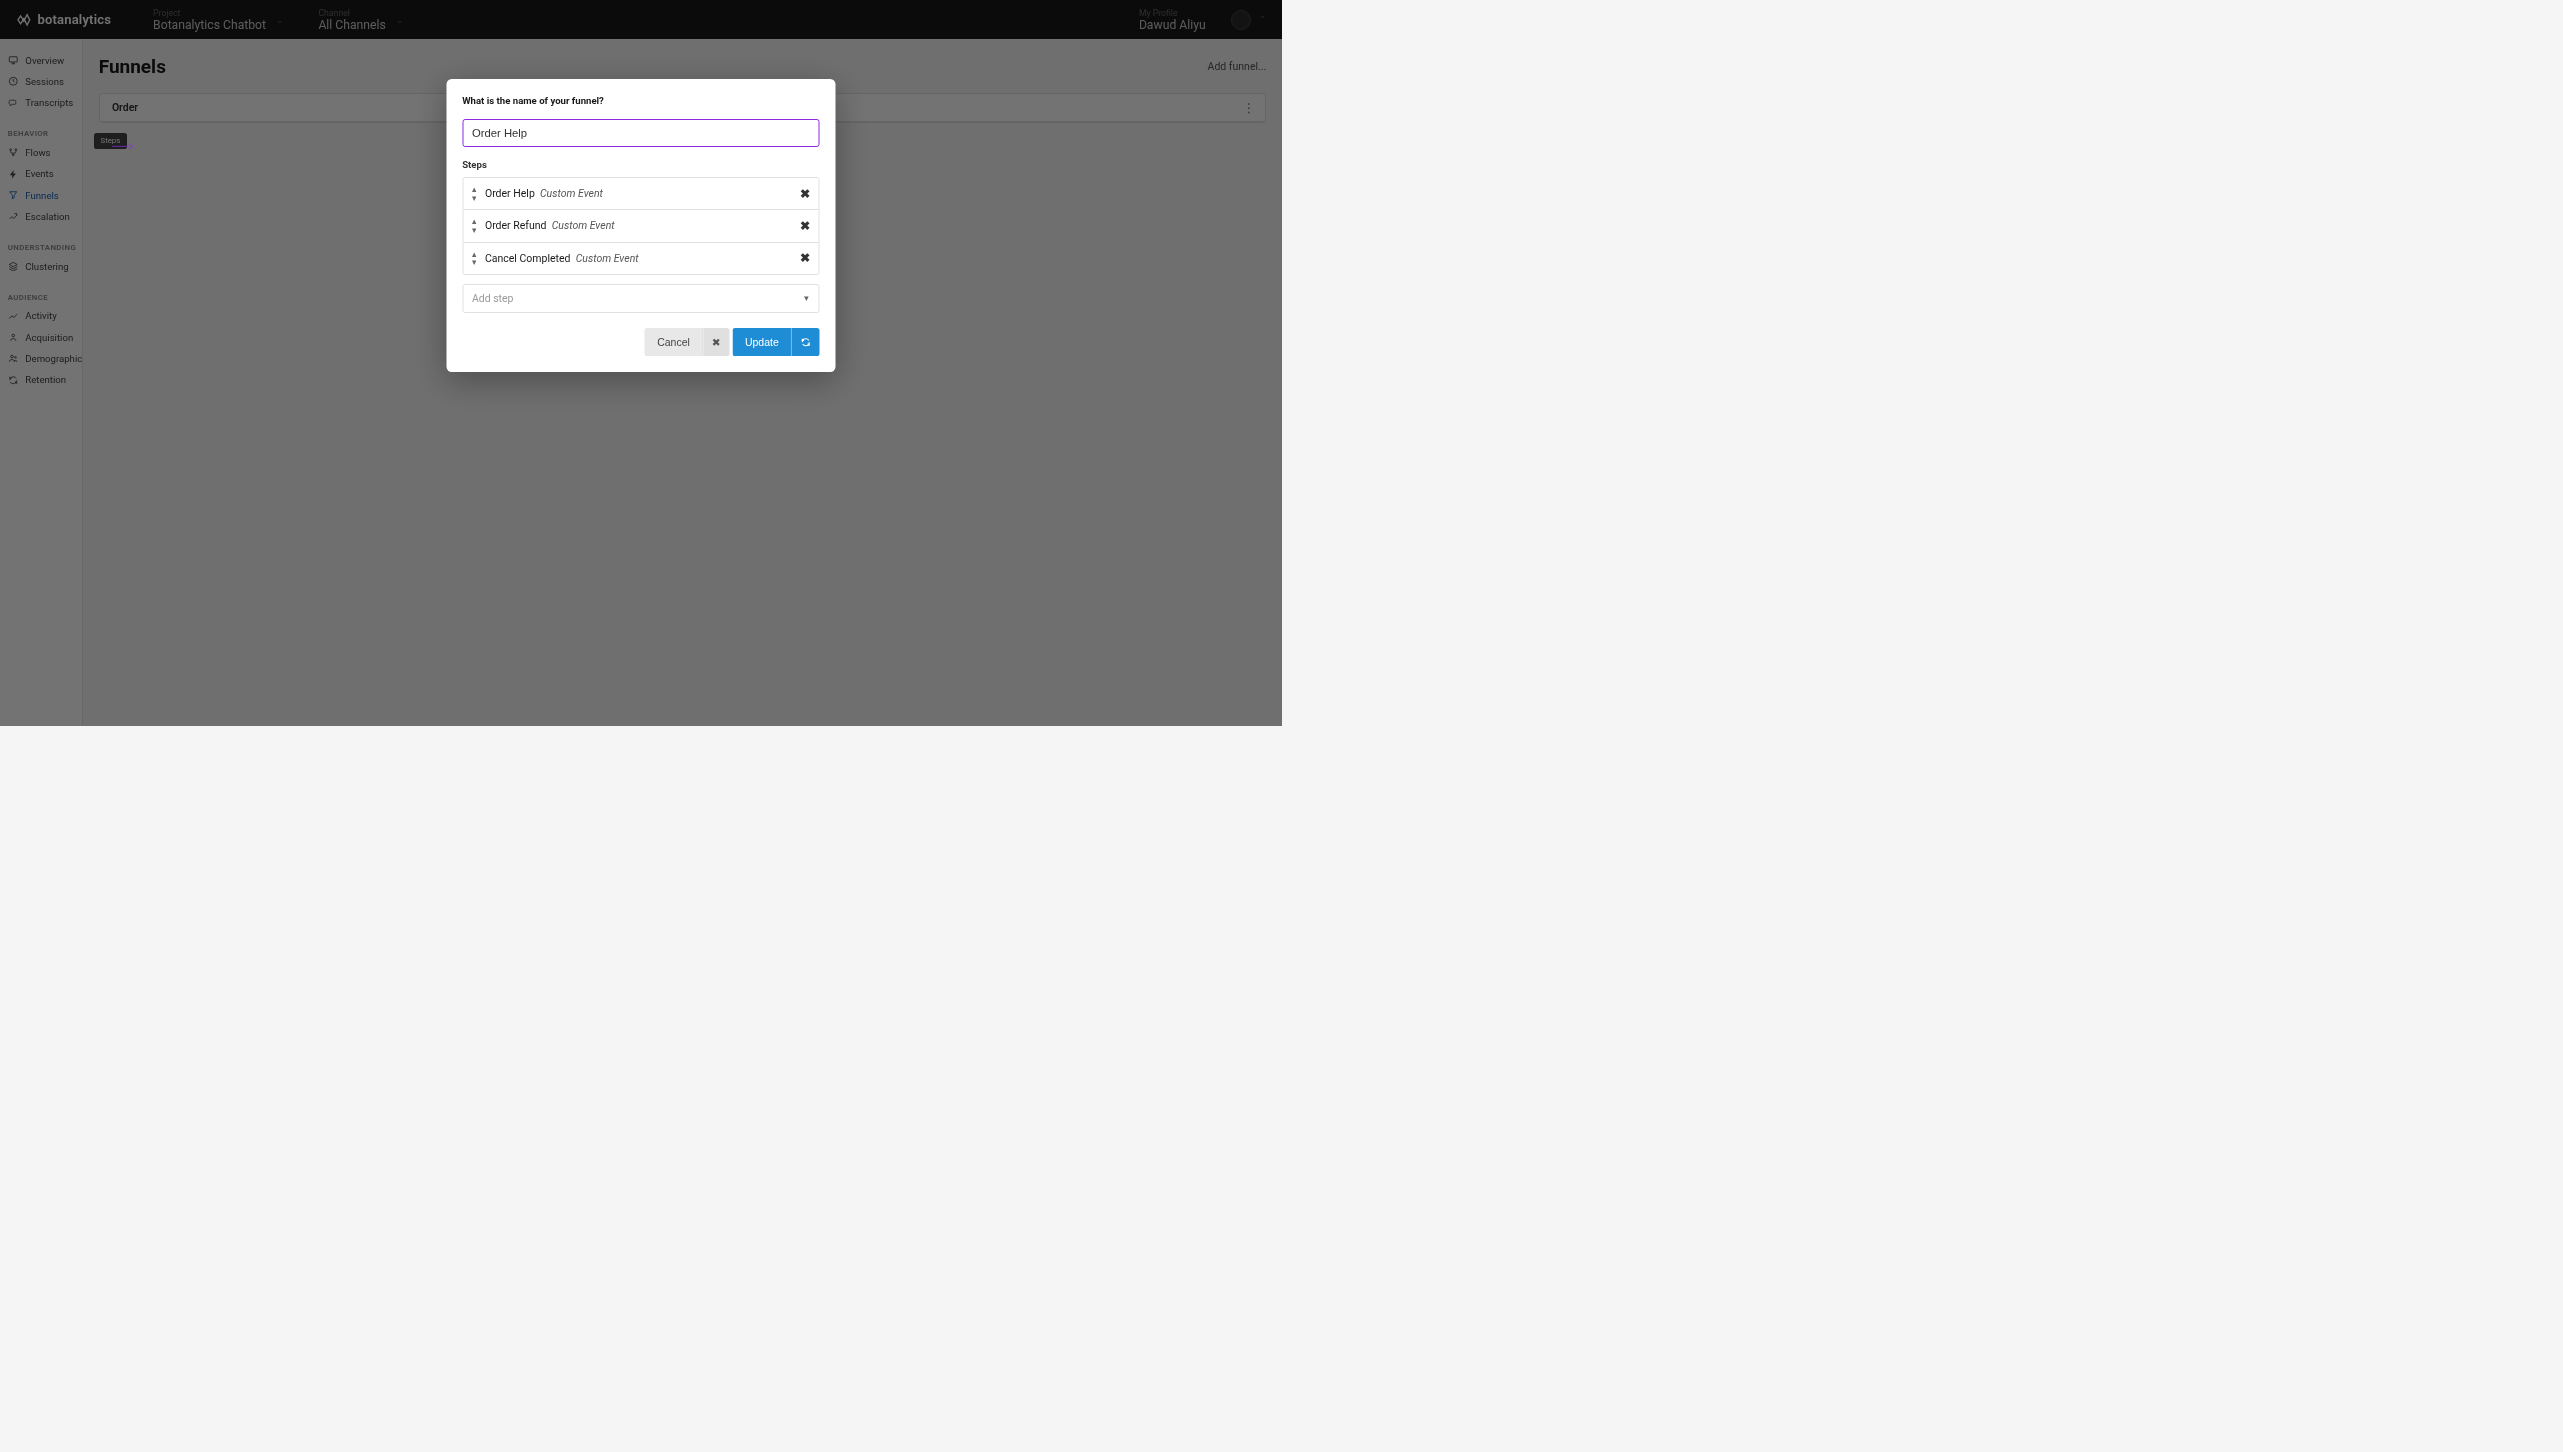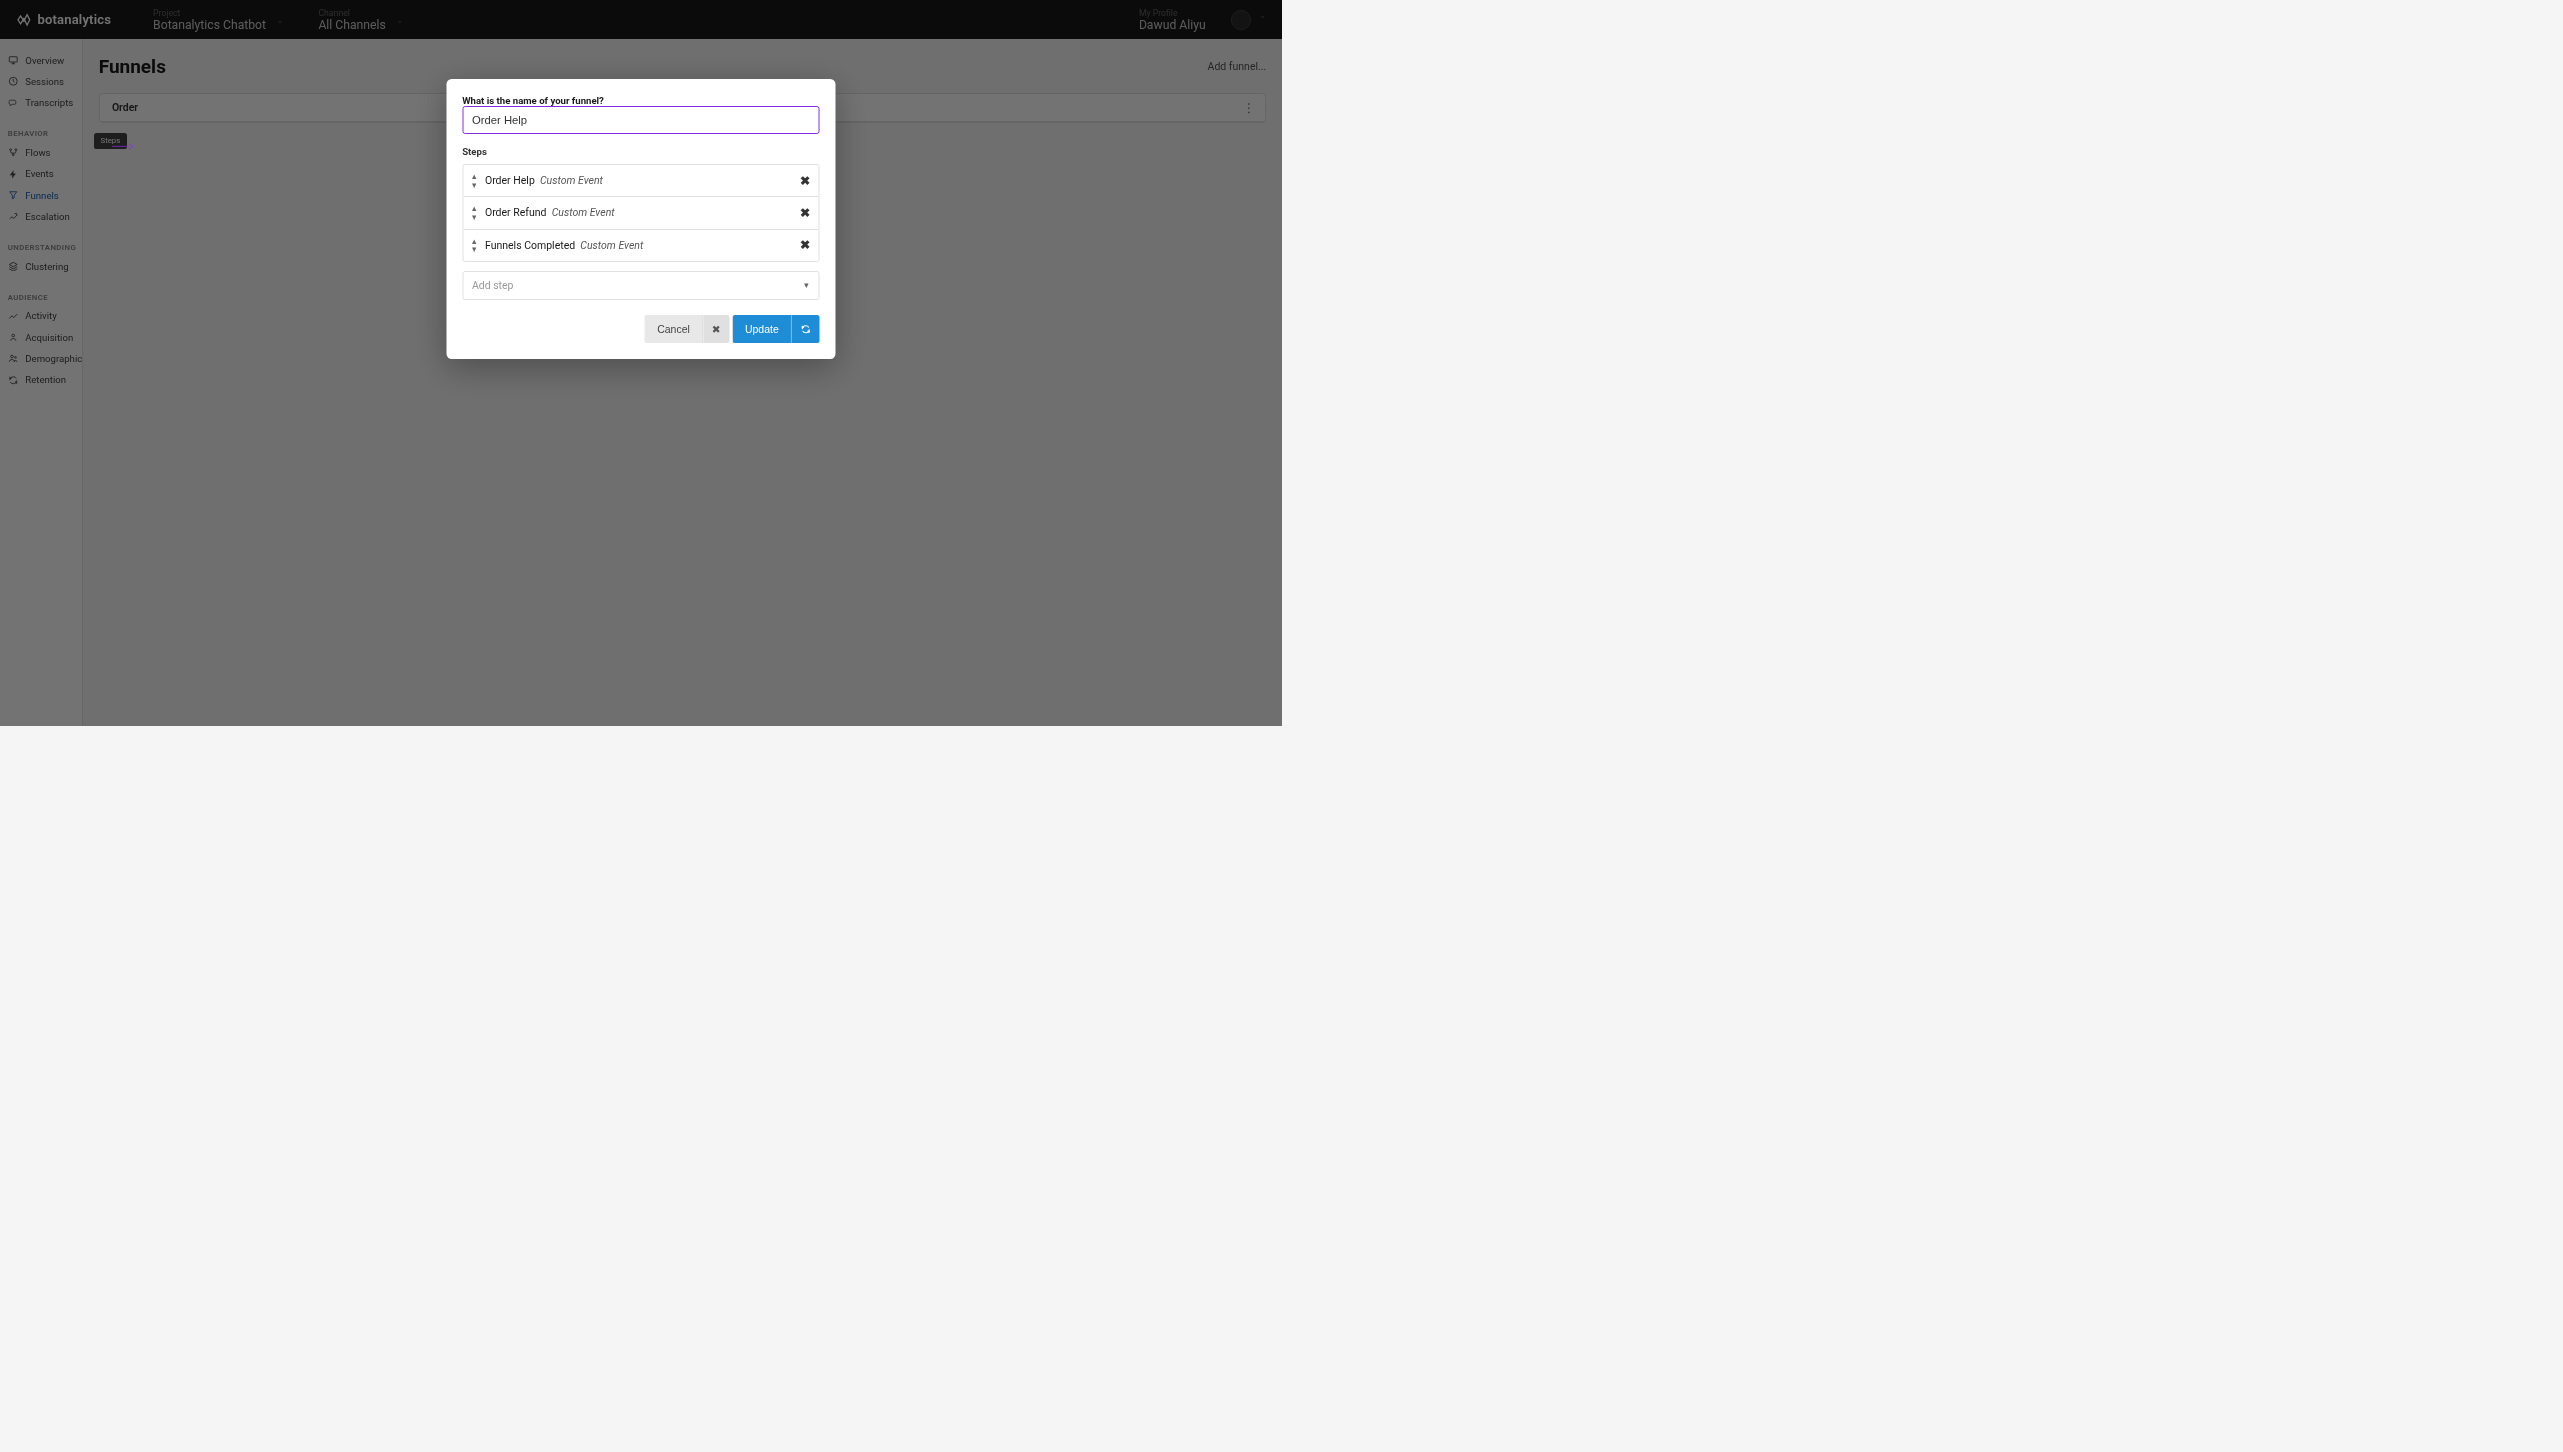--- a/index.html
+++ b/index.html
@@ -39,21 +39,21 @@
     .steps-badge { background: #444; color: #fff; font-size: 7.8px; padding: 3.5px 7px; border-radius: 2.6px; display: inline-block; }
     
     
     .overlay { position: absolute; inset: 0; background: rgba(0,0,0,0.55); z-index: 100; }
     
     
     .modal { position: absolute; top: 79px; left: 50%; transform: translateX(-50%); width: 389px; background: #fff; border-radius: 5.2px; z-index: 200; box-shadow: 0 8.7px 35px rgba(0,0,0,0.3); }
     .modal-header { padding: 12.2px 15.7px; border-bottom: 0.9px solid #e5e5e5;}
     .modal-title { font-size: 15px; font-weight: 700; color: #1a1a1a;}
     .modal-body { padding: 15.7px;}
-    .field-label { font-size: 9.6px; font-weight: 700; color: #1a1a1a; margin-bottom: 0; display: block;}
+    .field-label { font-size: 9.6px; font-weight: 700; color: #1a1a1a; margin-bottom: 13px; display: block;}
     .name-input { width: 100%; border: 1.7px solid #8a2be2; border-radius: 2.6px; padding: 7px 8.7px; font-size: 11.3px; color: #333; outline: none; margin-bottom: 12.2px;}
     .steps-label { font-size: 9.6px; font-weight: 700; margin-bottom: 7px; display: block;}
     .steps-list { border: 0.9px solid #e0e0e0; border-radius: 2.6px; margin-bottom: 8.7px;}
     .step-row { display: flex; align-items: center; padding: 7px 8.7px; border-bottom: 0.9px solid #e0e0e0; font-size: 10.5px;}
     .step-row:last-child { border-bottom: none; }
     .drag-handle { color: #666; margin-right: 8.7px; cursor: grab; font-size: 8.7px; line-height: 1; display: flex; flex-direction: column; gap: 0px;}
     .step-name { color: #1a1a1a; margin-right: 5.2px;}
     .step-type { color: #555; font-style: italic;}
     .step-remove { margin-left: auto; color: #333; cursor: pointer; font-size: 12.2px; font-weight: 900;}
     .add-step-select { border: 0.9px solid #e0e0e0; border-radius: 2.6px; padding: 7px 8.7px; font-size: 10.5px; color: #999; display: flex; justify-content: space-between; align-items: center; cursor: pointer;}
@@ -257,21 +257,21 @@
           </span>
         <span class="step-name">Order Refund</span>
         <span class="step-type">Custom Event</span>
         <span class="step-remove">✖</span>
       </div>
       <div class="step-row">
         <span class="drag-handle">
             <span>▴</span>
             <span>▾</span>
           </span>
-        <span class="step-name">Funnels Completed</span>
+        <span class="step-name">Cancel Completed</span>
         <span class="step-type">Custom Event</span>
         <span class="step-remove">✖</span>
       </div>
     </div>
     <div class="add-step-select">
       <span>Add step</span>
       <span style="font-size:7.8px;color:#666">▼</span>
     </div>
   </div>
   <div class="modal-footer">

